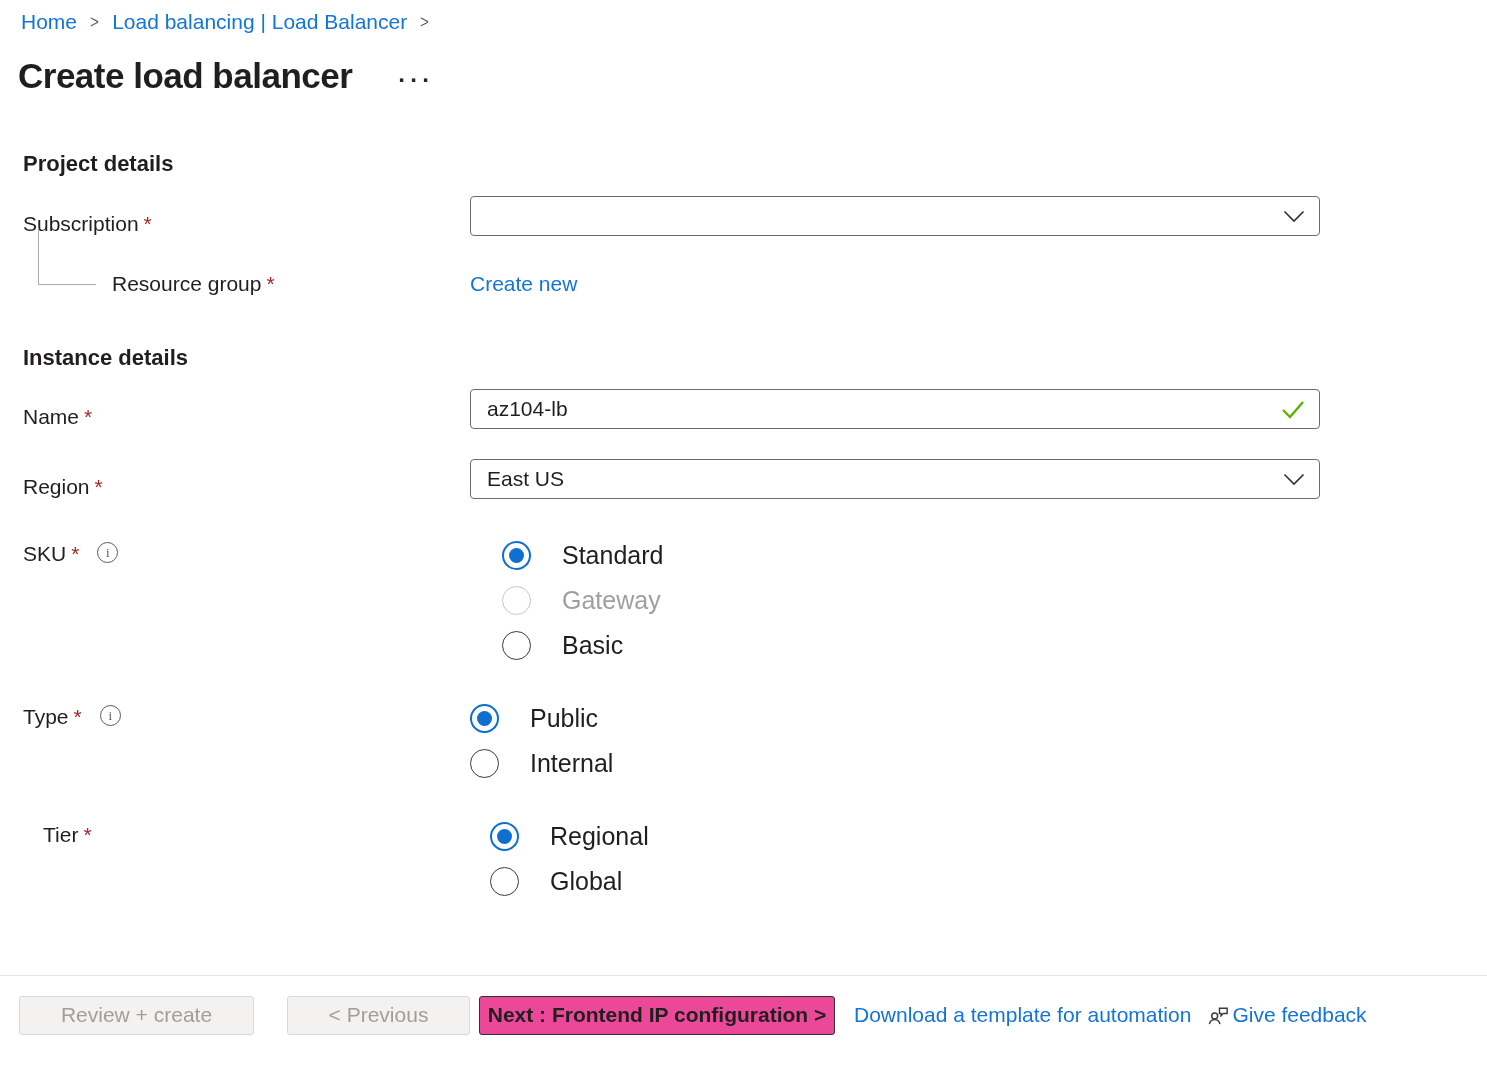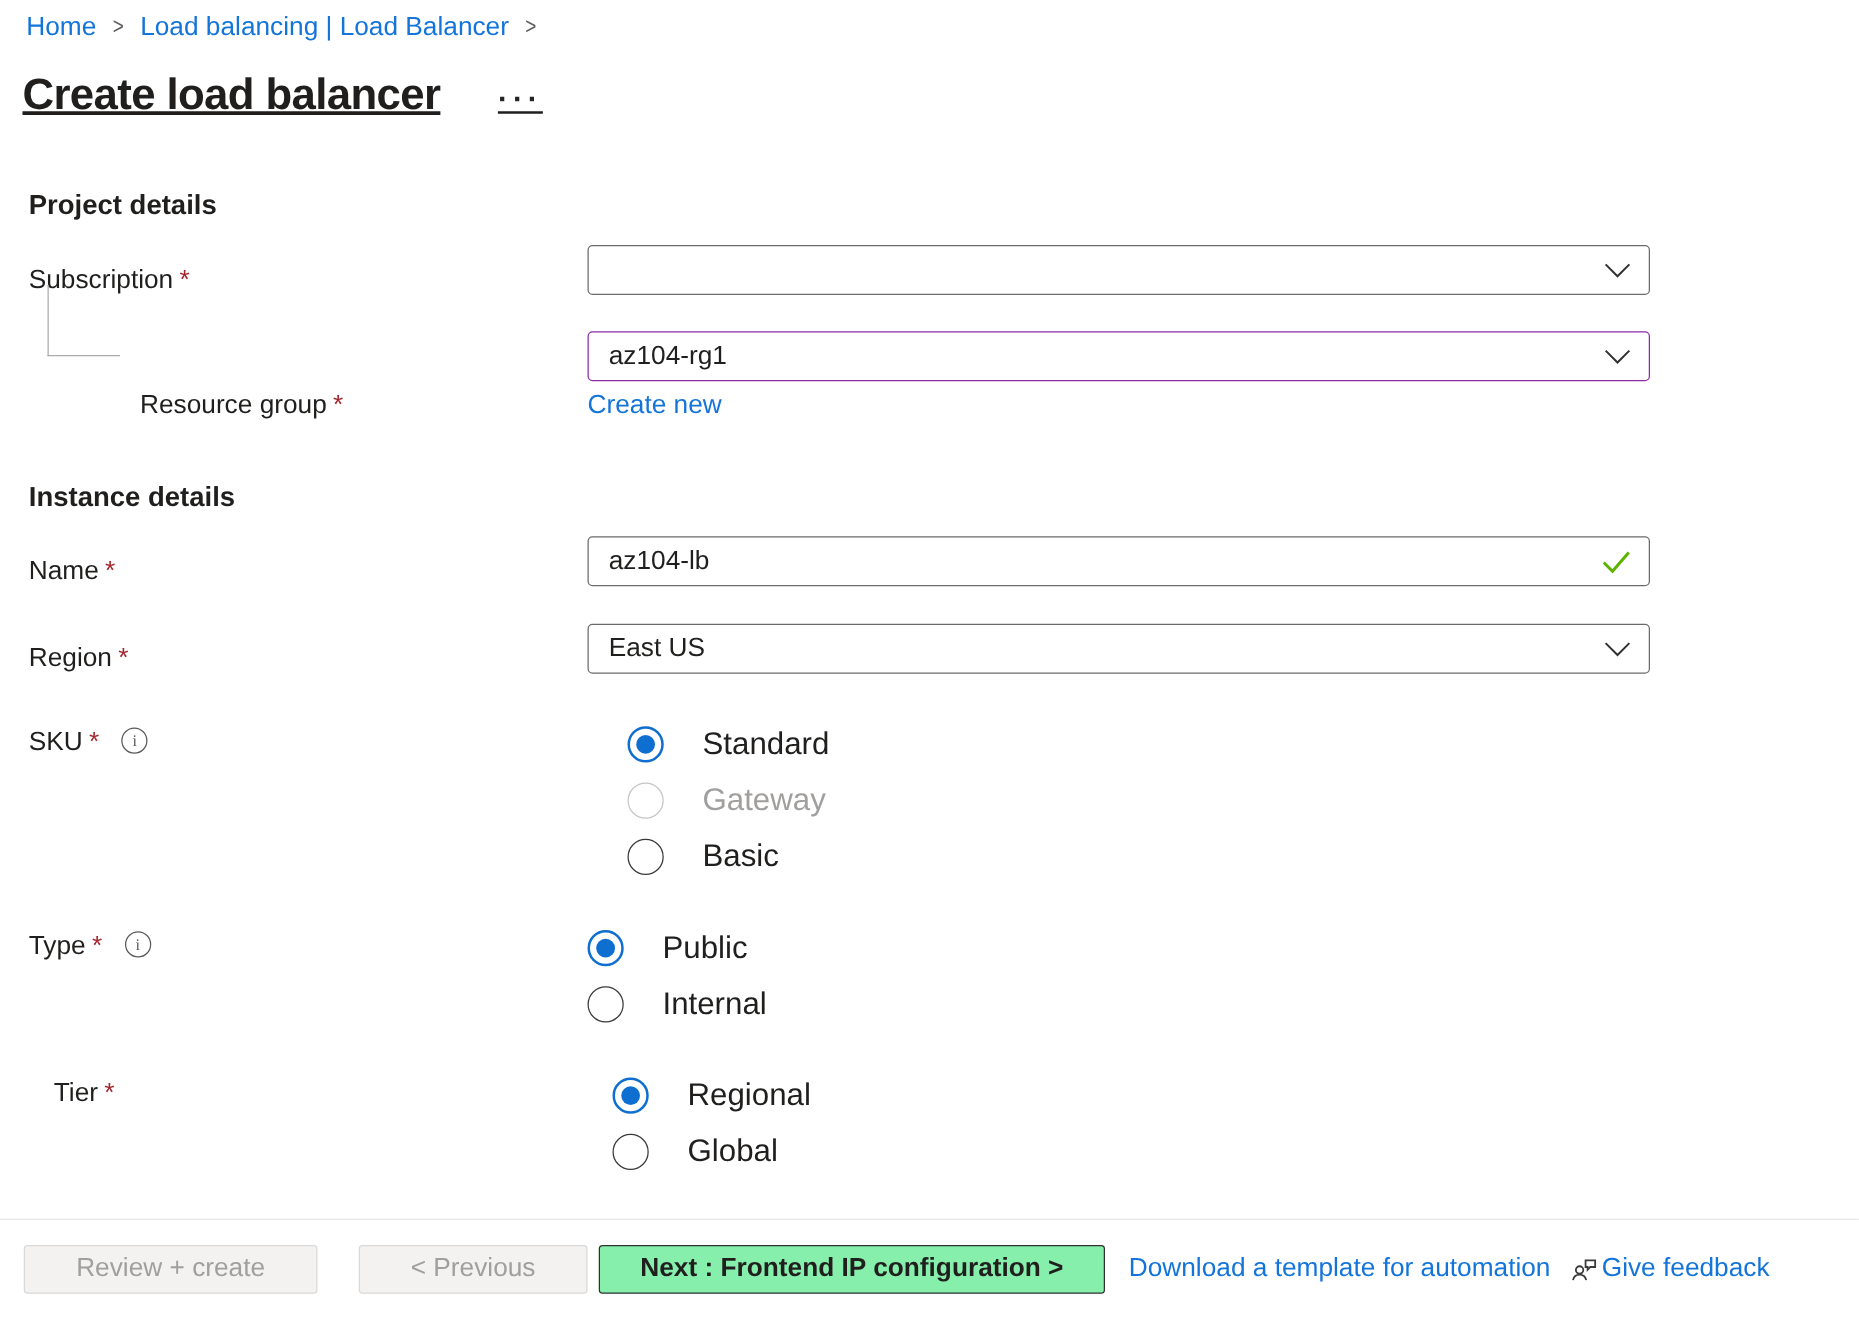--- a/index.html
+++ b/index.html
@@ -7,21 +7,21 @@
   body {
     width:1487px; height:1074px; position:relative; overflow:hidden;
     font-family:"Liberation Sans","DejaVu Sans",sans-serif;
     color:#201f1e; font-size:21px;
   }
   
   .breadcrumb { padding:10px 0 0 21px; font-size:21px; display:flex; align-items:center; gap:10px; }
   .breadcrumb a { color:#1374d9; text-decoration:none; cursor:pointer; }
   .crumb-sep { color:#5f5e5c; font-size:19px; padding:0 2px; transform:scaleX(.8); display:inline-block; }
   
-  .title-row { margin:21px 0 0 18px; display:flex; align-items:center;text-decoration:underline; }
+  .title-row { margin:21px 0 0 18px; display:flex; align-items:center; }
   h1 { font-size:35px; line-height:42px; font-weight:700; letter-spacing:-0.5px; }
   .more-dots { margin-left:46px; color:#242424; font-size:24px; font-weight:700; letter-spacing:4px; line-height:10px; cursor:pointer; padding-top:8px; }
   
   .section-heading { margin:53px 0 0 23px; font-size:22px; line-height:27px; font-weight:700; }
   .section-heading.second { margin-top:48px; }
   .form-row { display:flex; margin-left:0; }
   .label-col { width:470px; padding-left:23px; display:flex; align-items:flex-end; position:relative; }
   .label-col.top-align { align-items:flex-start; padding-top:1px; }
   .field-col { width:850px; }
   .req { color:#a4262c; margin-left:5px; font-size:21px; }
@@ -58,21 +58,21 @@
   .radio-row.disabled .radio-label { color:#a19f9d; }
   .radio-row.disabled { cursor:default; }
   
   .footer { position:absolute; left:0; right:0; bottom:0; height:99px; border-top:1px solid #e5e5e5; background:#fff;
     display:flex; align-items:center; padding:0 0 20px 19px; }
   .btn { height:39px; border-radius:3px; font-size:21px; display:inline-flex; align-items:center; justify-content:center;
     font-family:"Liberation Sans","DejaVu Sans",sans-serif; cursor:pointer; }
   .btn.disabled { background:#f3f2f1; border:1px solid #dbd9d7; color:#a19f9d; cursor:default; }
   .btn.review { width:235px; margin-right:33px; }
   .btn.previous { width:183px; margin-right:9px; }
-  .btn.next { width:405px; background:#86efac; border:1.5px solid #323130; color:#201f1e; font-weight:700; margin-right:19px; }
+  .btn.next { width:356px; background:#ec4899; border:1.5px solid #323130; color:#201f1e; font-weight:700; margin-right:19px; }
   .footer .link { margin-right:16px; white-space:nowrap; }
   .feedback-wrap { display:flex; align-items:center; white-space:nowrap; }
   .feedback-wrap .link { margin-right:0; }
   svg { display:block; }
 </style>
 </head>
 <body>
 
 <nav class="breadcrumb">
   <a>Home</a>
@@ -105,28 +105,20 @@
   </div>
 </div>
 
 <div class="form-row" style="margin-top:29px;">
   <div class="label-col">
     <span class="elbow"></span>
     <span class="rg-label">Resource group</span>
     <span class="req">*</span>
   </div>
   <div class="field-col">
-    <div class="combo purple">
-      <span class="combo-value">az104-rg1</span>
-      <span class="chev">
-        <svg width="22" height="13" viewBox="0 0 22 13" fill="none" stroke="#323130" stroke-width="1.6">
-            <polyline points="1.5,1.5 11,11 20.5,1.5"></polyline>
-          </svg>
-      </span>
-    </div>
     <a class="link create-new">Create new</a>
   </div>
 </div>
 
 <h2 class="section-heading second">Instance details</h2>
 
 <div class="form-row" style="margin-top:18px;">
   <div class="label-col">
     <span>Name</span>
     <span class="req">*</span>

